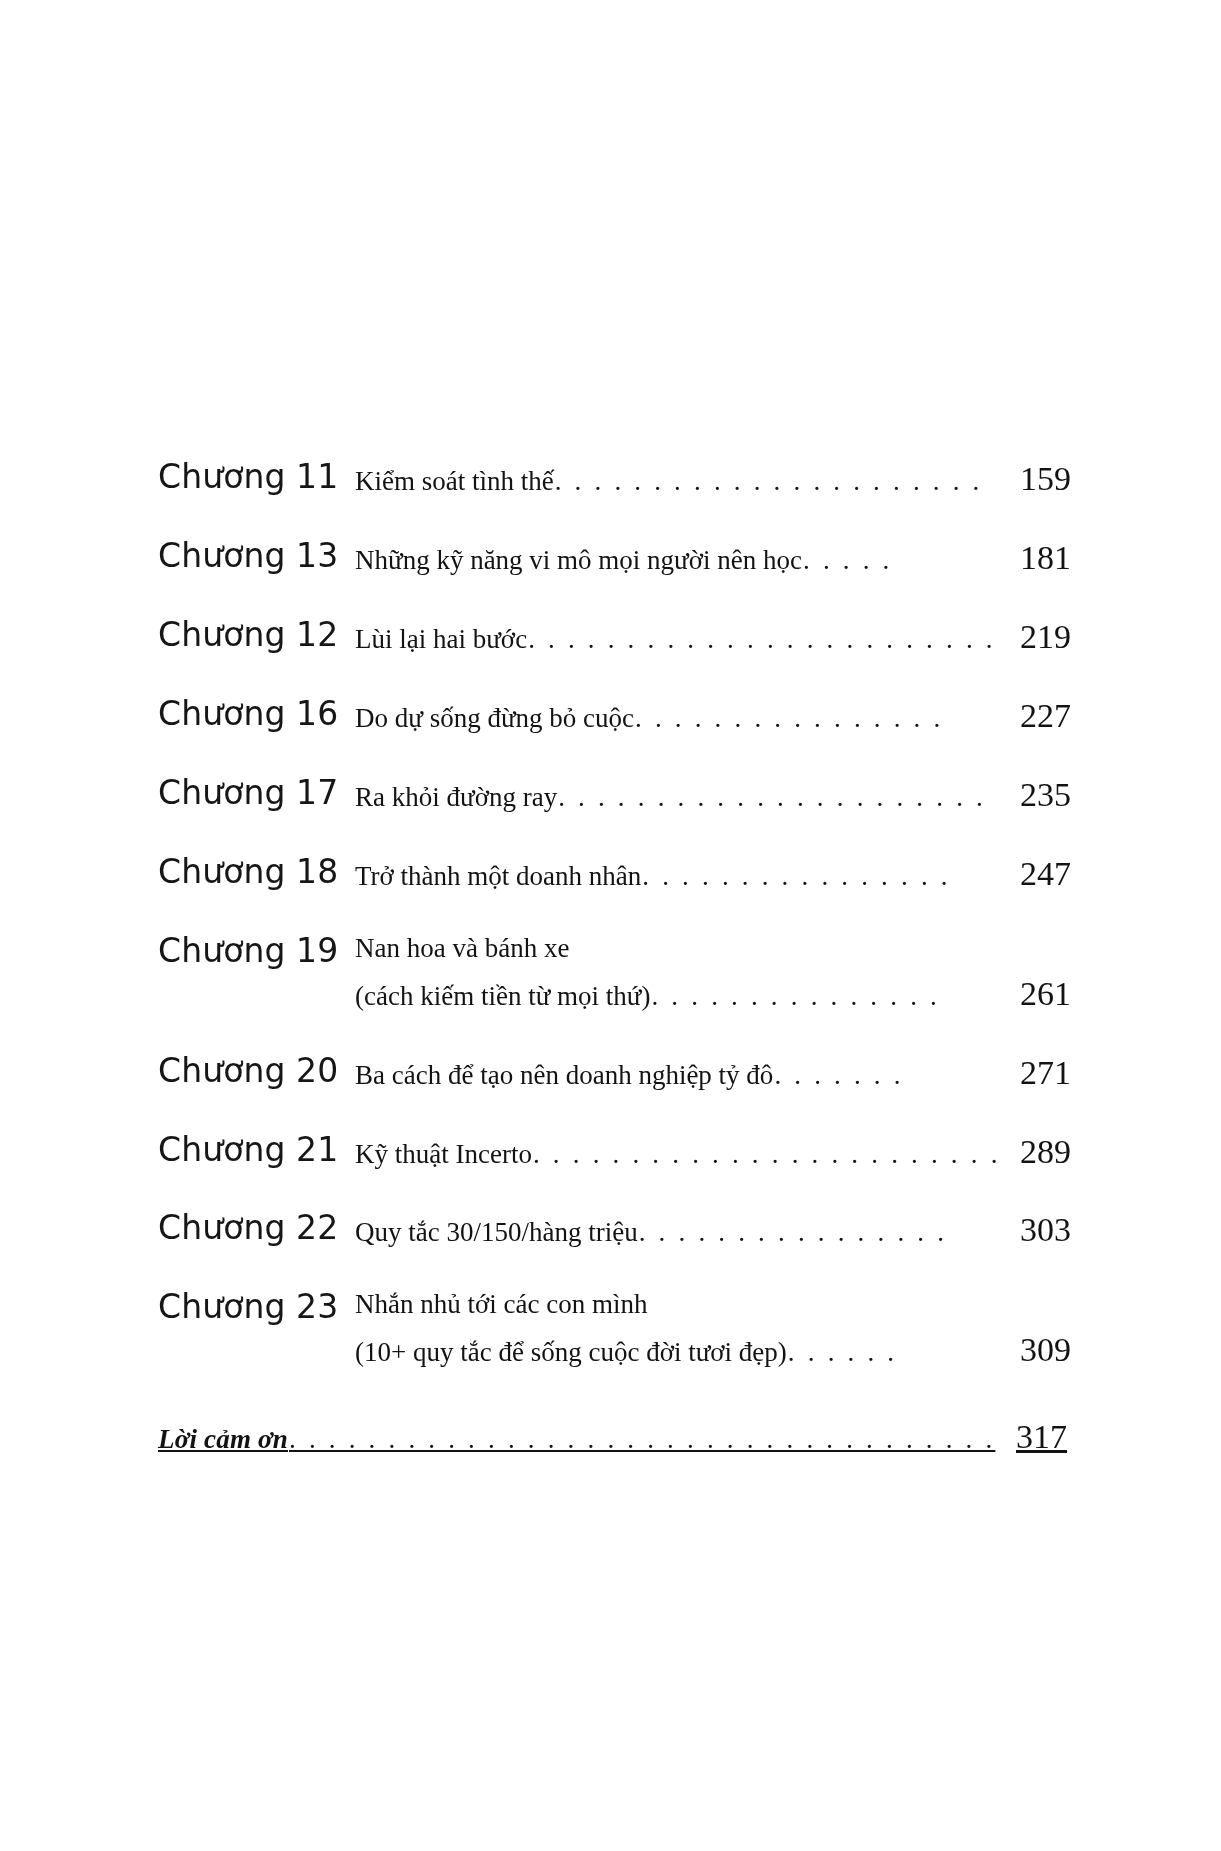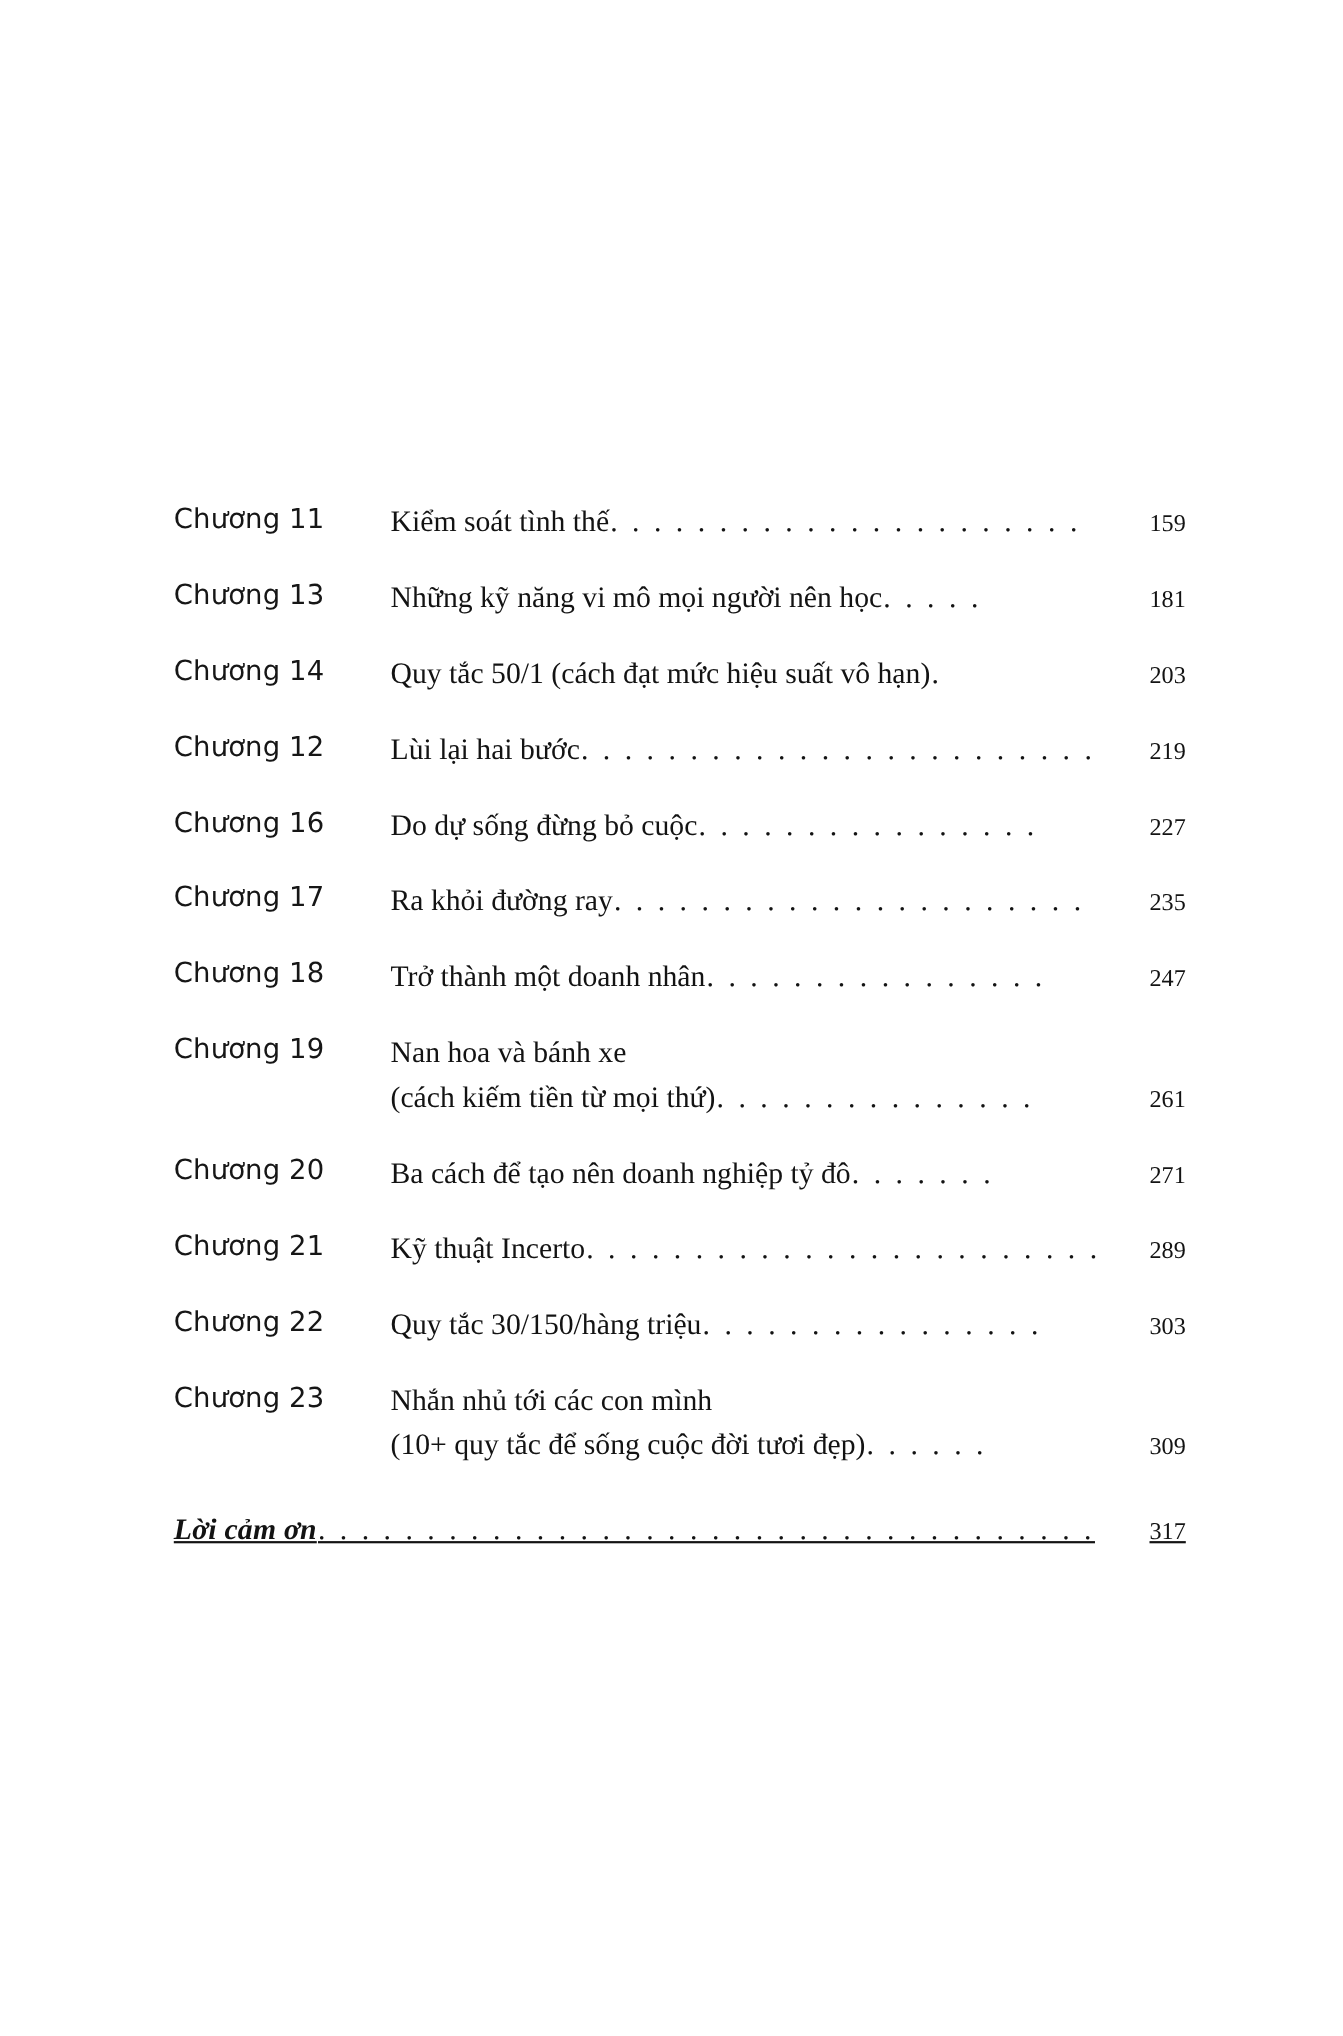--- a/index.html
+++ b/index.html
@@ -35,21 +35,21 @@
   .toc-row {
     display: flex;
     align-items: flex-start;
     margin-bottom: 30px;
   }
 
   .chapter-label {
     flex: 0 0 auto;
     width: 197px;
     font-family: "DejaVu Sans", sans-serif;
-    font-size: 25px;
+    font-size: 33px;
     font-weight: 400;
     color: #161616;
     line-height: 1.32;
     letter-spacing: 0.1px;
     white-space: nowrap;
   }
 
   .chapter-body {
     flex: 1 1 auto;
     min-width: 0;
@@ -86,23 +86,22 @@
     min-width: 6px;
   }
 
   .leader.nodots {
     letter-spacing: 0;
   }
 
   .page-num {
     flex: 0 0 auto;
     width: 58px;
-    text-align: right;
-    font-family: "Liberation Serif", serif;
-    font-size: 22px;
+    font-family: "Liberation Serif", serif;
+    font-size: 34px;
     color: #131313;
   }
 
   .toc-row.plain {
     margin-top: 38px;
   }
 
   .plain .entry-line {
     font-style: italic;
     font-weight: 700;
@@ -151,30 +150,20 @@
       <div class="chapter-label">Chương 13</div>
       <div class="chapter-body">
         <div class="entry-line">
           <span class="entry-title">Những kỹ năng vi mô mọi người nên học</span>
           <span class="leader">. . . . .</span>
           <span class="page-num">181</span>
         </div>
       </div>
     </div>
 
-    <div class="toc-row">
-      <div class="chapter-label">Chương 14</div>
-      <div class="chapter-body">
-        <div class="entry-line">
-          <span class="entry-title">Quy tắc 50/1 (cách đạt mức hiệu suất vô hạn)</span>
-          <span class="leader">.</span>
-          <span class="page-num">203</span>
-        </div>
-      </div>
-    </div>
 
     <div class="toc-row">
       <div class="chapter-label">Chương 12</div>
       <div class="chapter-body">
         <div class="entry-line">
           <span class="entry-title">Lùi lại hai bước</span>
           <span class="leader">. . . . . . . . . . . . . . . . . . . . . . . .</span>
           <span class="page-num">219</span>
         </div>
       </div>

